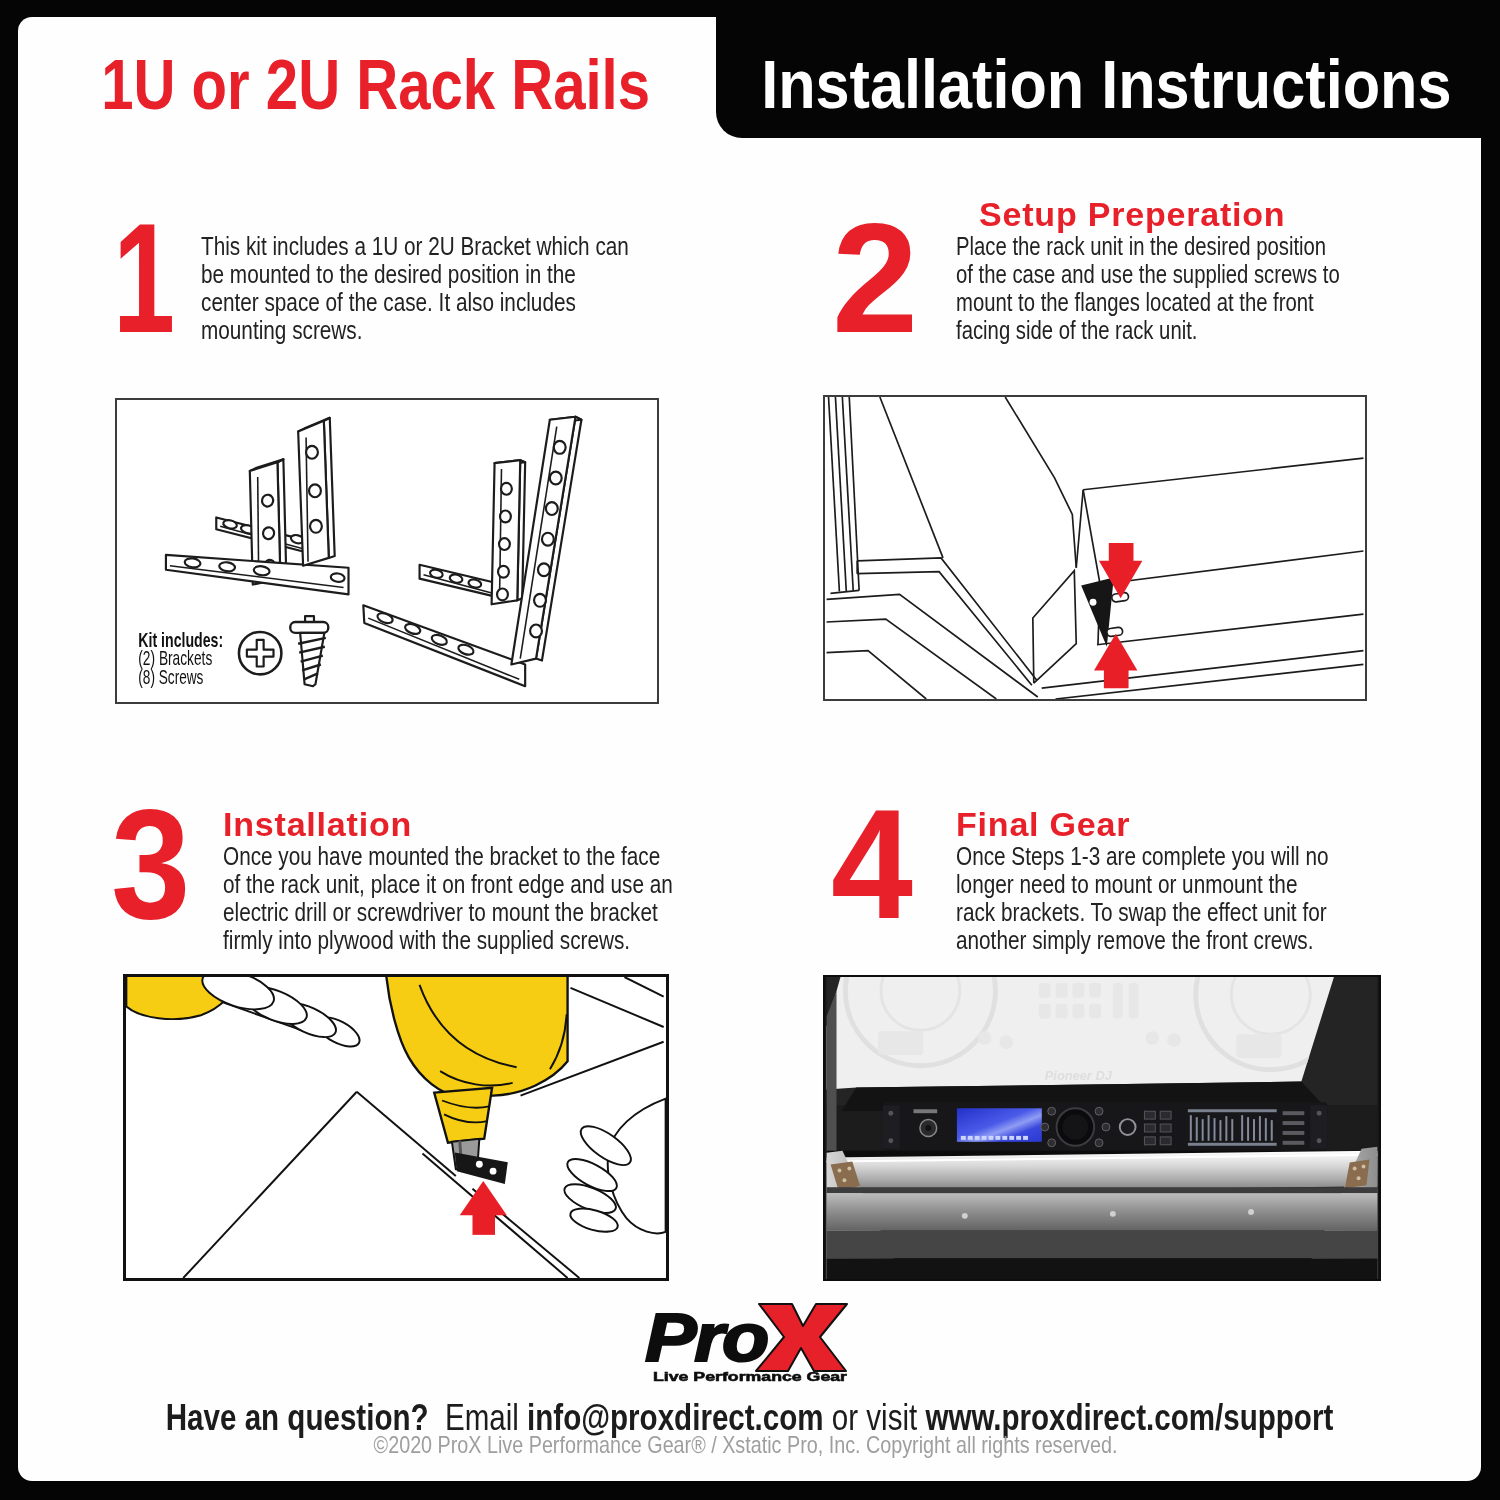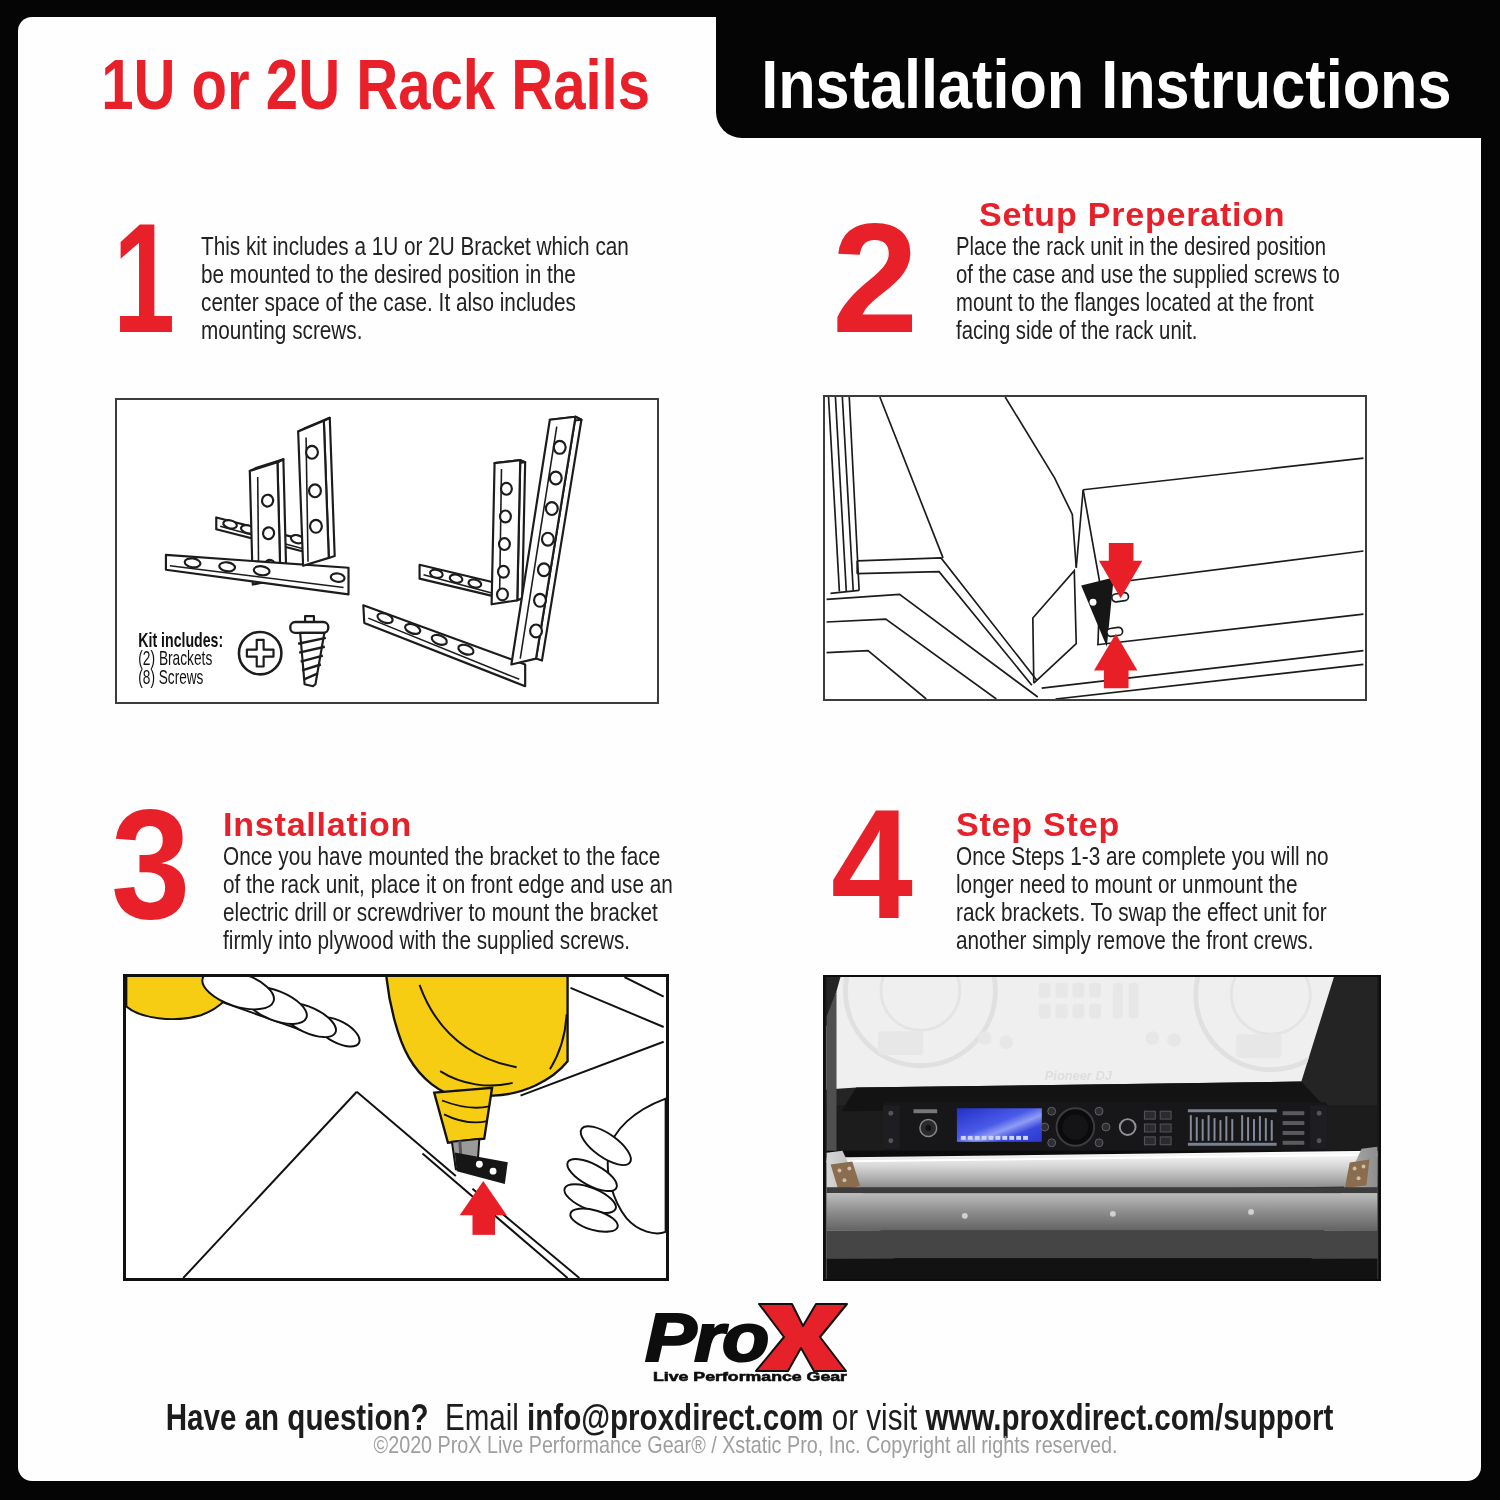--- a/index.html
+++ b/index.html
@@ -29,21 +29,21 @@
 
   <div class="abs num" style="left:814px;top:184px;">2</div>
   <div class="abs hd" style="left:938px;top:180px;margin-left:23px;">Setup Preperation</div>
   <div class="abs bd" style="left:938px;top:215px;transform:scaleX(.812);">Place the rack unit in the desired position<br>of the case and use the supplied screws to<br>mount to the flanges located at the front<br>facing side of the rack unit.</div>
 
   <div class="abs num" style="left:93px;top:770px;transform:scaleX(.92);transform-origin:left top;">3</div>
   <div class="abs hd" style="left:205px;top:790px;text-align:center;">Installation</div>
   <div class="abs bd" style="left:205px;top:825px;">Once you have mounted the bracket to the face<br>of the rack unit, place it on front edge and use an<br>electric drill or screwdriver to mount the bracket<br>firmly into plywood with the supplied screws.</div>
 
   <div class="abs num" style="left:813px;top:770px;transform:scaleX(.95);transform-origin:left top;">4</div>
-  <div class="abs hd" style="left:938px;top:790px;">Step Step</div>
+  <div class="abs hd" style="left:938px;top:790px;">Final Gear</div>
   <div class="abs bd" style="left:938px;top:825px;">Once Steps 1-3 are complete you will no<br>longer need to mount or unmount the<br>rack brackets. To swap the effect unit for<br>another simply remove the front crews.</div>
 
   <svg class="abs" style="left:97px;top:381px;border:2px solid #3c3c3c;background:#fff" width="540" height="302" viewBox="0 0 544 306">
    <g stroke="#1c1c1c" stroke-width="2.2" fill="#fff" stroke-linejoin="round">
 
     <polygon points="99,119 193,143 193,155 99,131"></polygon>
     <line x1="103" y1="128" x2="188" y2="151" stroke-width="1.6"></line>
     <ellipse cx="113" cy="126" rx="7" ry="4" transform="rotate(14 113 126)"></ellipse>
     <ellipse cx="131" cy="131" rx="7" ry="4" transform="rotate(14 131 131)"></ellipse>
     <polygon points="161,63 167,60 170,179 164,181"></polygon>

